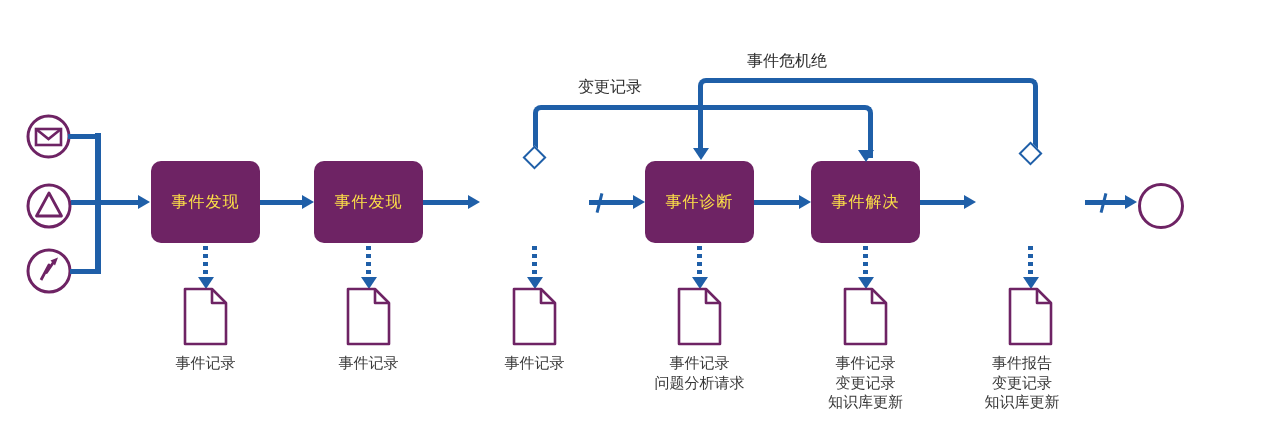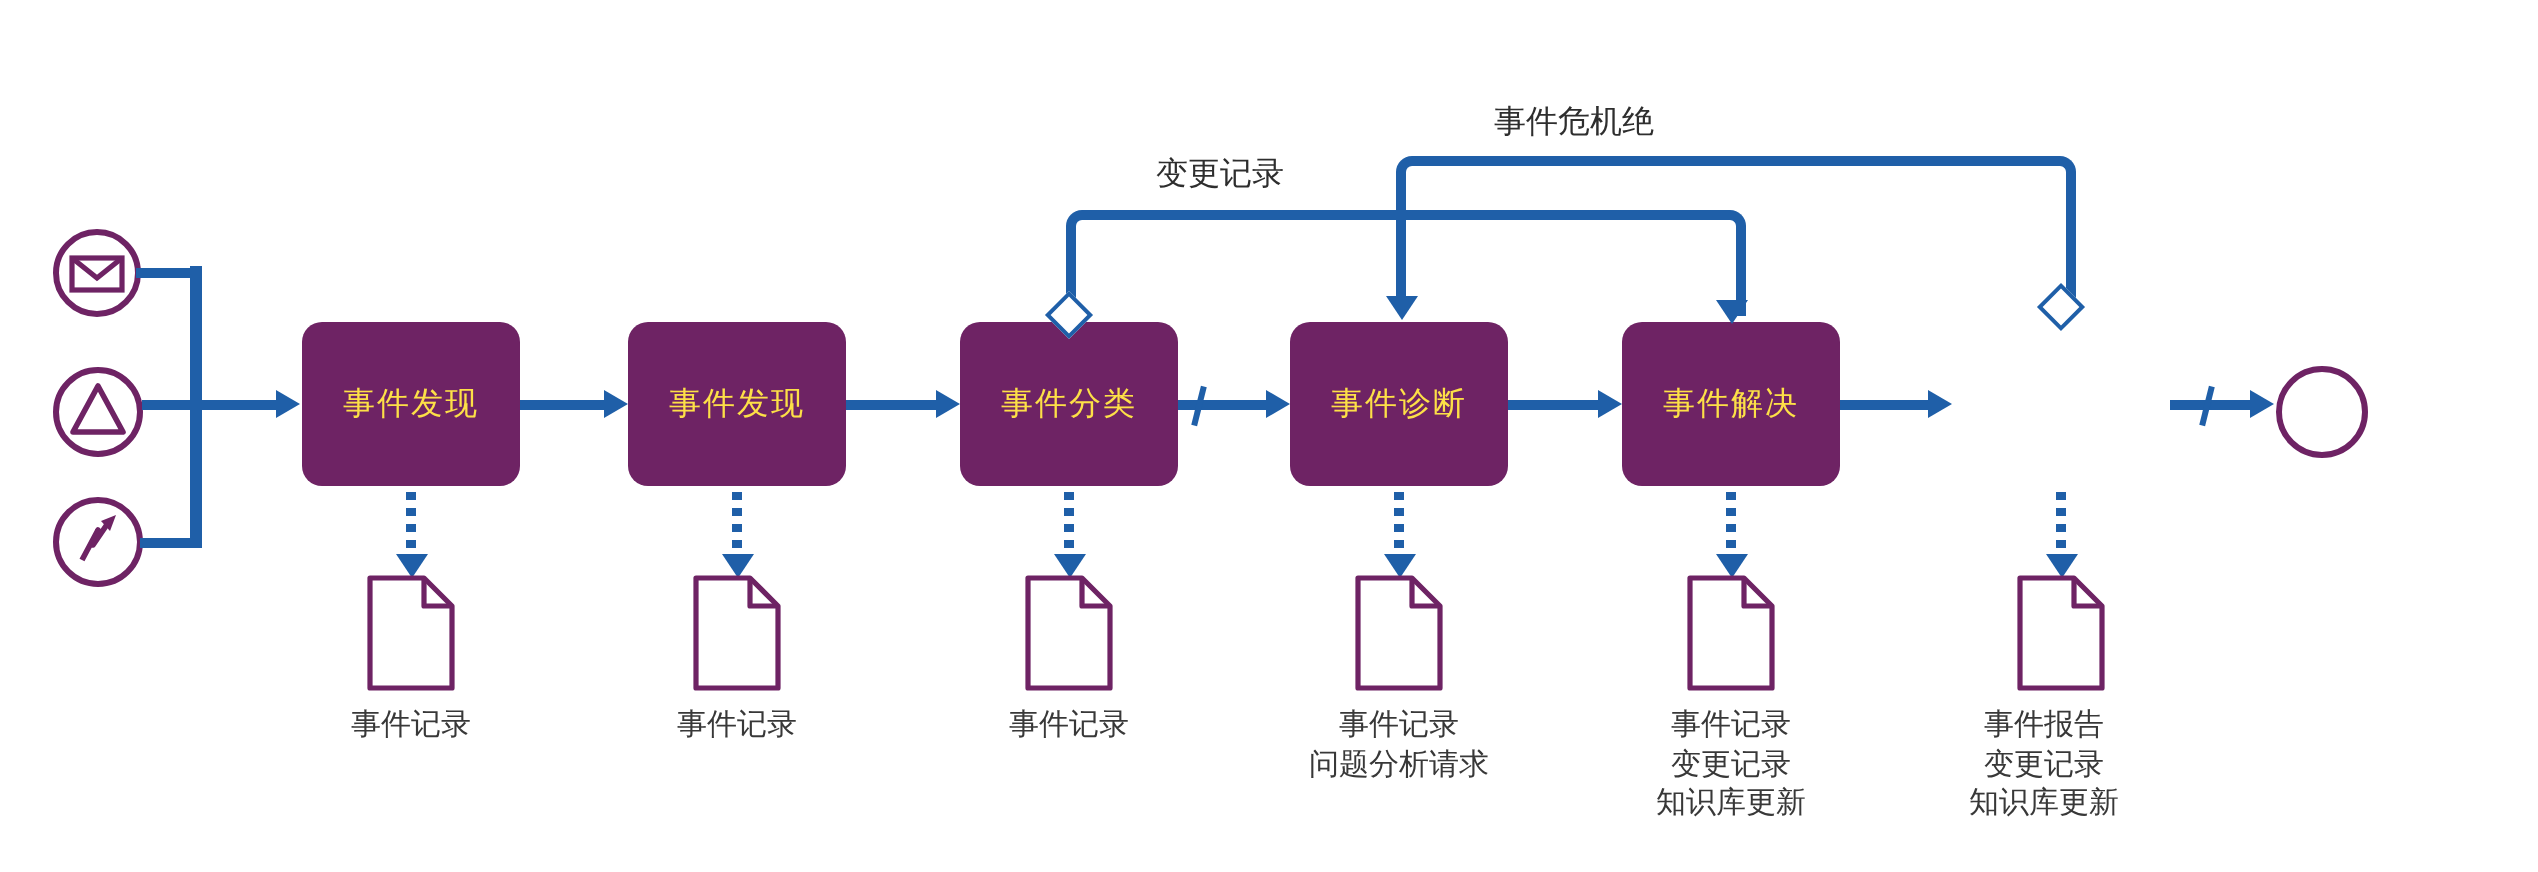--- a/index.html
+++ b/index.html
@@ -64,23 +64,20 @@
   <div class="hline" style="left:70px;top:268.5px;width:30px;"></div>
   <div class="vline" style="left:95px;top:133px;height:141px;"></div>
   <div class="hline" style="left:71px;top:200px;width:67px;"></div>
   <div class="head-right" style="left:138px;top:195px;"></div>
 
   <div class="proc-box" style="left:151px;">
       <span>事件发现</span>
     </div>
   <div class="proc-box" style="left:314px;">
       <span>事件发现</span>
-    </div>
-  <div class="proc-box" style="left:480px;">
-      <span>事件分类</span>
     </div>
   <div class="proc-box" style="left:645px;">
       <span>事件诊断</span>
     </div>
   <div class="proc-box" style="left:811px;">
       <span>事件解决</span>
     </div>
 
   <div class="hline" style="left:260px;top:200px;width:43px;"></div>
   <div class="head-right" style="left:302px;top:195px;"></div>

